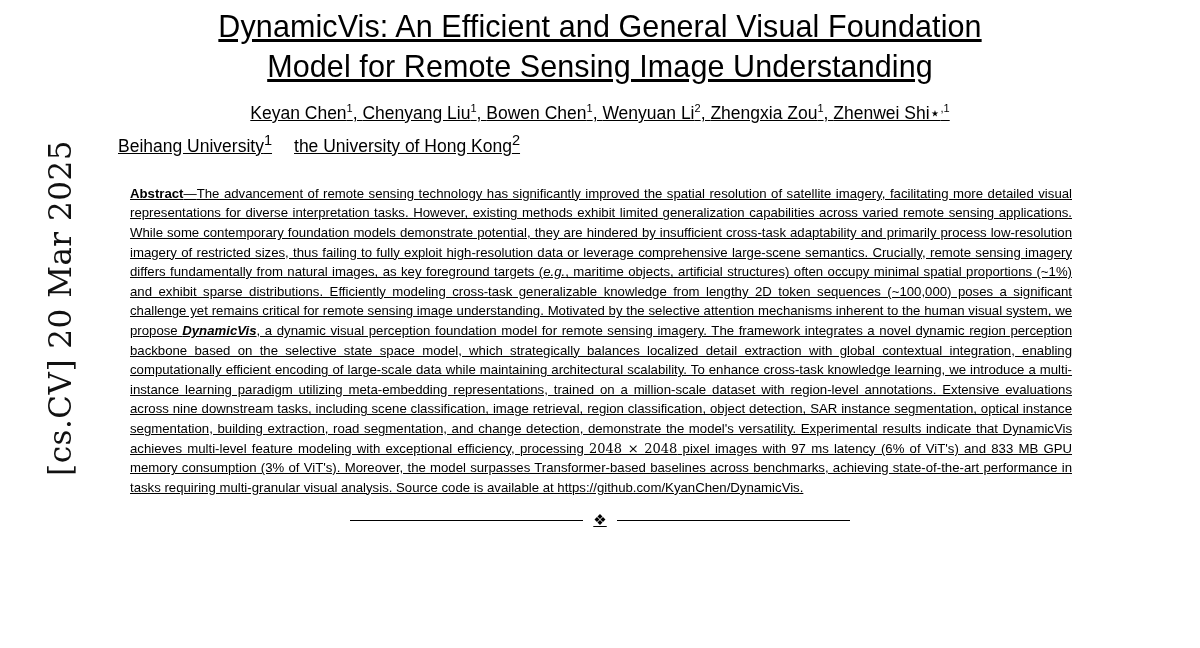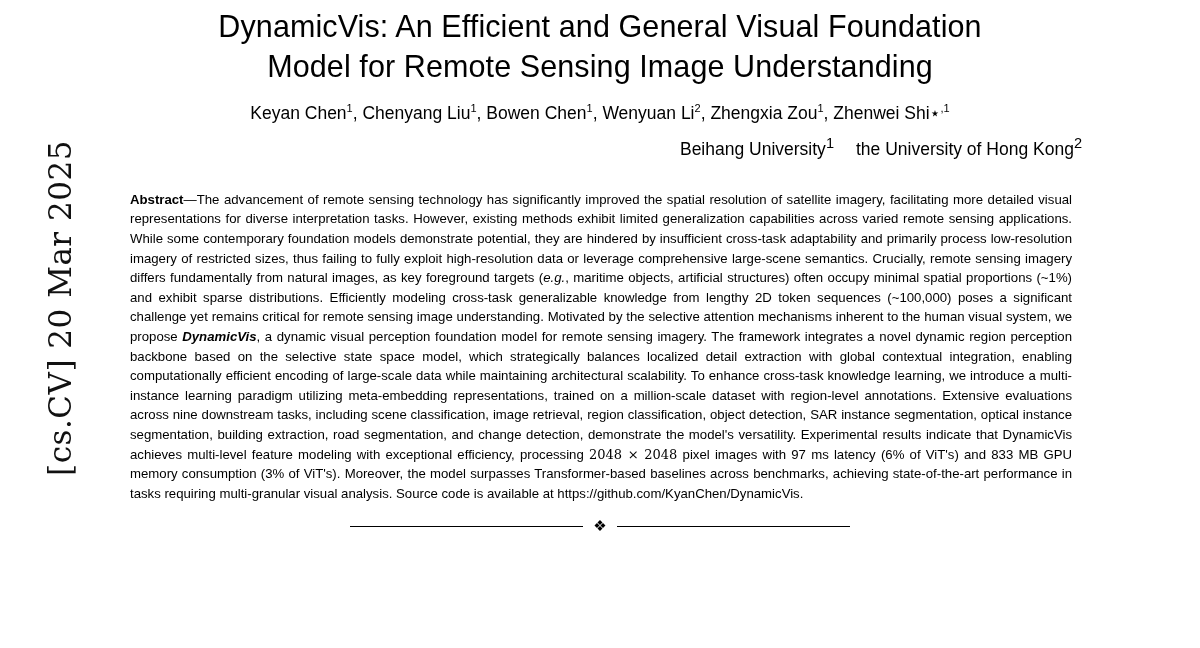--- a/index.html
+++ b/index.html
@@ -39,20 +39,21 @@
     color: #111;
   }
 
   
   .paper {
     position: absolute;
     left: 118px;
     top: 0;
     width: 964px;
     height: 467px;
+    text-decoration: underline;
   }
 
   .title {
     margin: 0;
     padding: 6px 40px 0 40px;
     font-family: "Liberation Sans", sans-serif;
     font-size: 30.5px;
     line-height: 40px;
     font-weight: 400;
     text-align: center;
@@ -66,23 +67,23 @@
     line-height: 26px;
     font-family: "Liberation Sans", sans-serif;
   }
   .authors sup {
     font-size: 11px;
     vertical-align: super;
     line-height: 0;
   }
   .affil {
     margin-top: 4px;
-    text-align: right;
+    text-align: left;
     font-size: 17.5px;
-    line-height: 26px;
+    line-height: 20px;
   }
   .affil .gap { display: inline-block; width: 22px; }
 
   .abstract {
     margin: 28px 10px 0 12px;
     font-size: 13.2px;
     line-height: 19.6px;
     text-align: justify;
     font-family: "Liberation Sans", sans-serif;
     -webkit-hyphens: auto;

